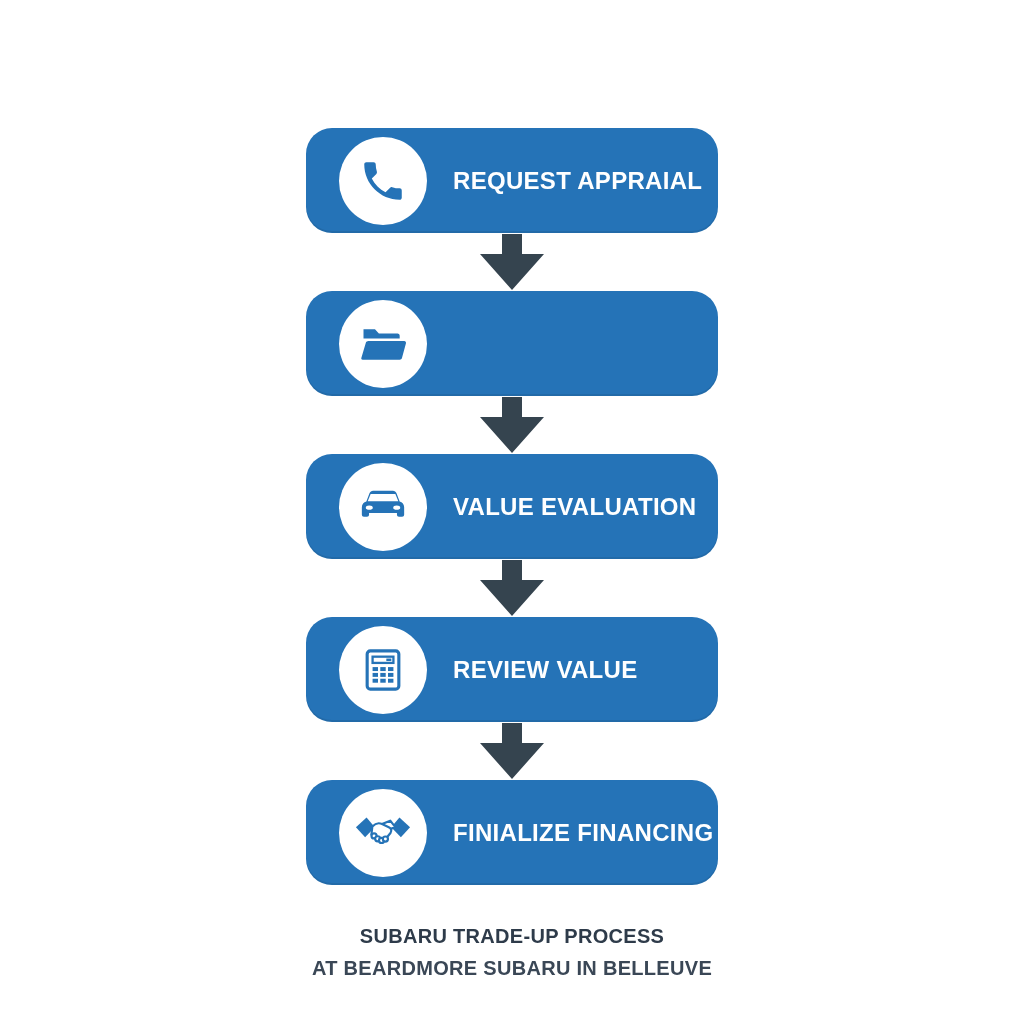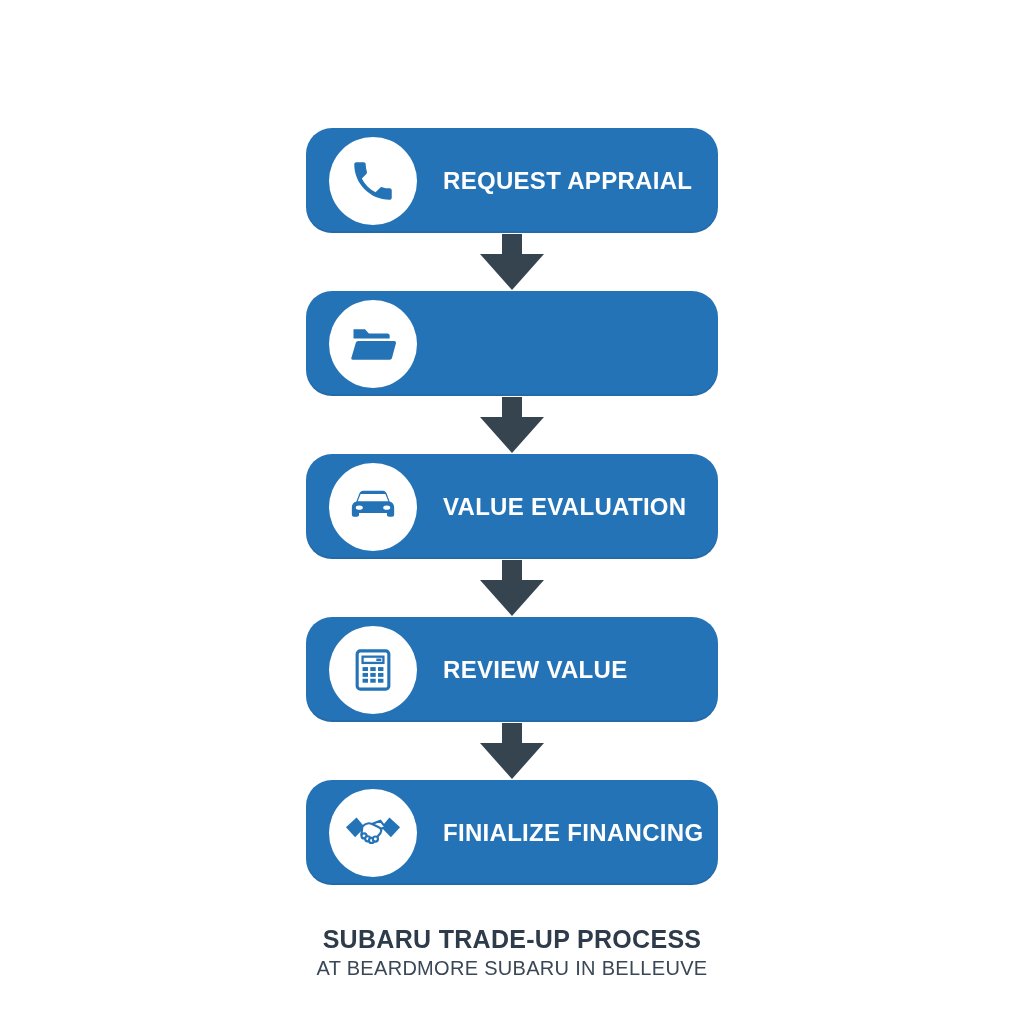--- a/index.html
+++ b/index.html
@@ -19,21 +19,21 @@
     width: 412px;
     margin: 0 auto;
     padding-top: 128px;
   }
   .step {
     height: 105px;
     background: #2573B7;
     border-radius: 26px;
     display: flex;
     align-items: center;
-    padding-left: 23px;
+    padding-left: 33px;
     box-sizing: border-box;
     box-shadow: inset 0 -2px 0 rgba(0,0,0,0.08);
   }
   .icon-circle {
     width: 88px;
     height: 88px;
     border-radius: 50%;
     background: #ffffff;
     display: flex;
     align-items: center;
@@ -53,29 +53,29 @@
     display: flex;
     align-items: center;
     justify-content: center;
   }
   .footer {
     margin-top: 40px;
     text-align: center;
   }
   .footer-title {
     color: #2E3B4A;
-    font-size: 25px;
+    font-size: 20px;
     font-weight: bold;
     letter-spacing: 0.3px;
   }
   .footer-subtitle {
     color: #3A4756;
     font-size: 20px;
-    font-weight: normal;
-    margin-top: 3px;
+    font-weight: bold;
+    margin-top: 9px;
     letter-spacing: 0.3px;
   }
   .glyph { display: block; }
 </style>
 </head>
 <body>
 
 <div class="canvas">
   <div class="flow">
 

